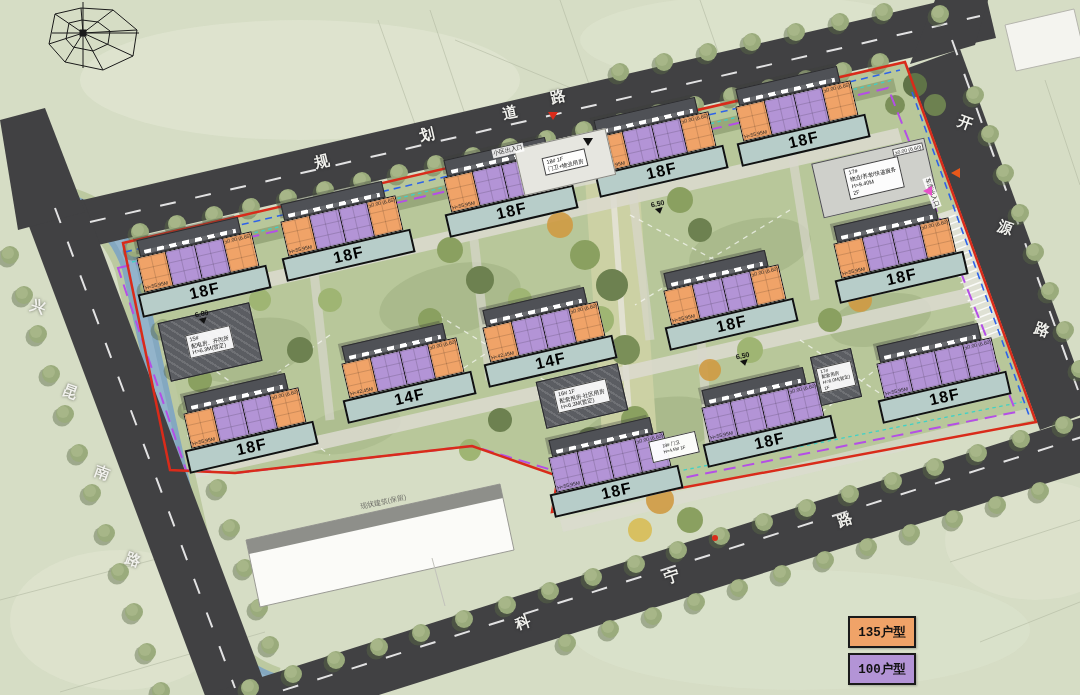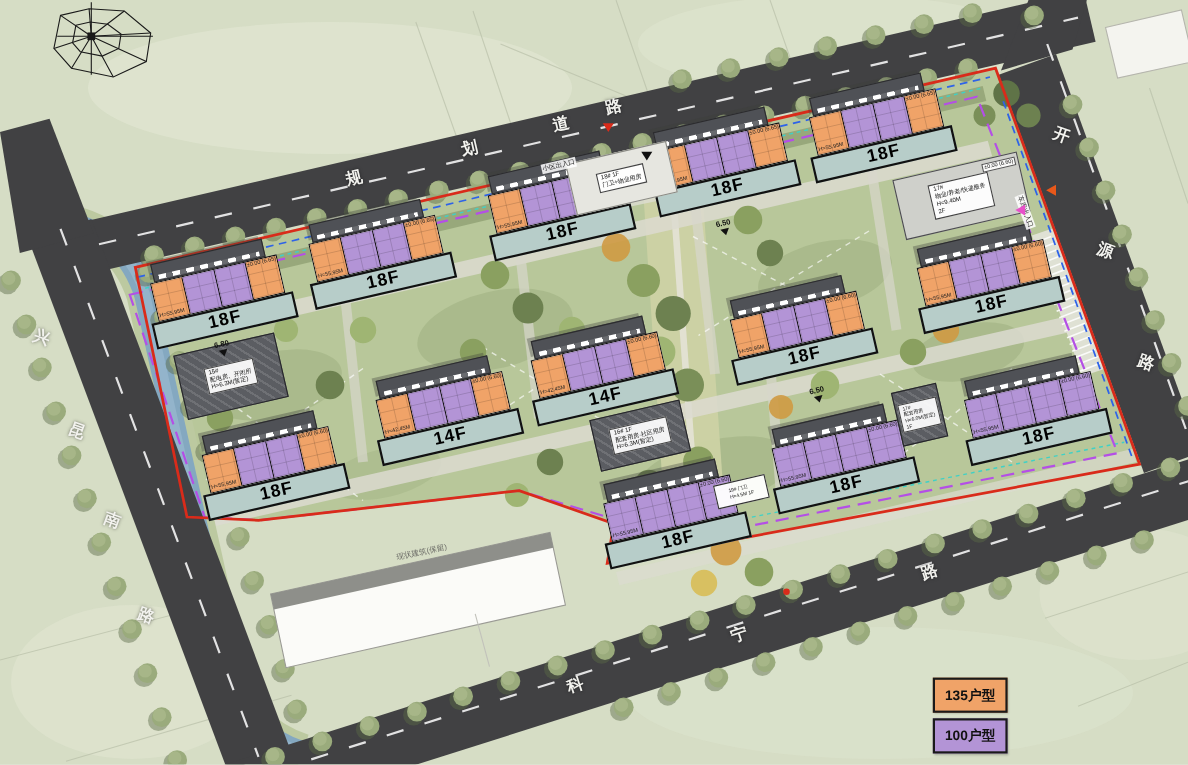--- a/index.html
+++ b/index.html
@@ -33,21 +33,21 @@
   .panel{background:rgba(255,255,255,.93);border:.5px solid #444;padding:1px 3px;color:#111;}
   .panel i{display:block;font-style:normal;font-size:5.5px;line-height:1.25;white-space:nowrap;}
   .panel.tiny i{font-size:4.5px;white-space:normal;}
   .elevcell{position:absolute;right:2px;top:3px;background:rgba(255,255,255,.9);border:.5px solid #555;font-size:5px;padding:0 1px;color:#111;}
 
   
   .rchar{position:absolute;color:#f2f2ee;font-size:15px;font-weight:bold;z-index:4;
     transform:translate(-50%,-50%) rotate(var(--r,0deg));text-shadow:0 0 3px rgba(0,0,0,.55);}
 
   
-  .legend{position:absolute;left:848px;top:616px;z-index:9;}
+  .legend{position:absolute;left:848px;top:616px;z-index:9;font-family:Liberation Mono, monospace;}
   .lrow{width:64px;height:28px;border:2px solid #1a1a1a;display:flex;align-items:center;justify-content:center;
     font-size:12.5px;font-weight:bold;color:#111;margin-bottom:5px;box-shadow:1px 1px 2px rgba(0,0,0,.25);}
 
   
   .spot{position:absolute;transform:rotate(-13deg);font-size:7px;font-weight:bold;color:#111;z-index:6;text-align:center;}
   .spot::after{content:"";display:block;margin:1px auto 0;width:0;height:0;border:4px solid transparent;border-top:6px solid #111;}
   .tinylabel{position:absolute;font-size:6px;color:#222;background:rgba(255,255,255,.85);padding:0 1px;z-index:6;white-space:nowrap;}
   .exlabel{position:absolute;font-size:7px;color:#6b6b66;z-index:6;transform:rotate(-12deg);white-space:nowrap;}
   .tri-down{position:absolute;width:0;height:0;border:5px solid transparent;border-top:8px solid #d92b1a;z-index:6;}
   .tri-down.black{border-top-color:#111;}

